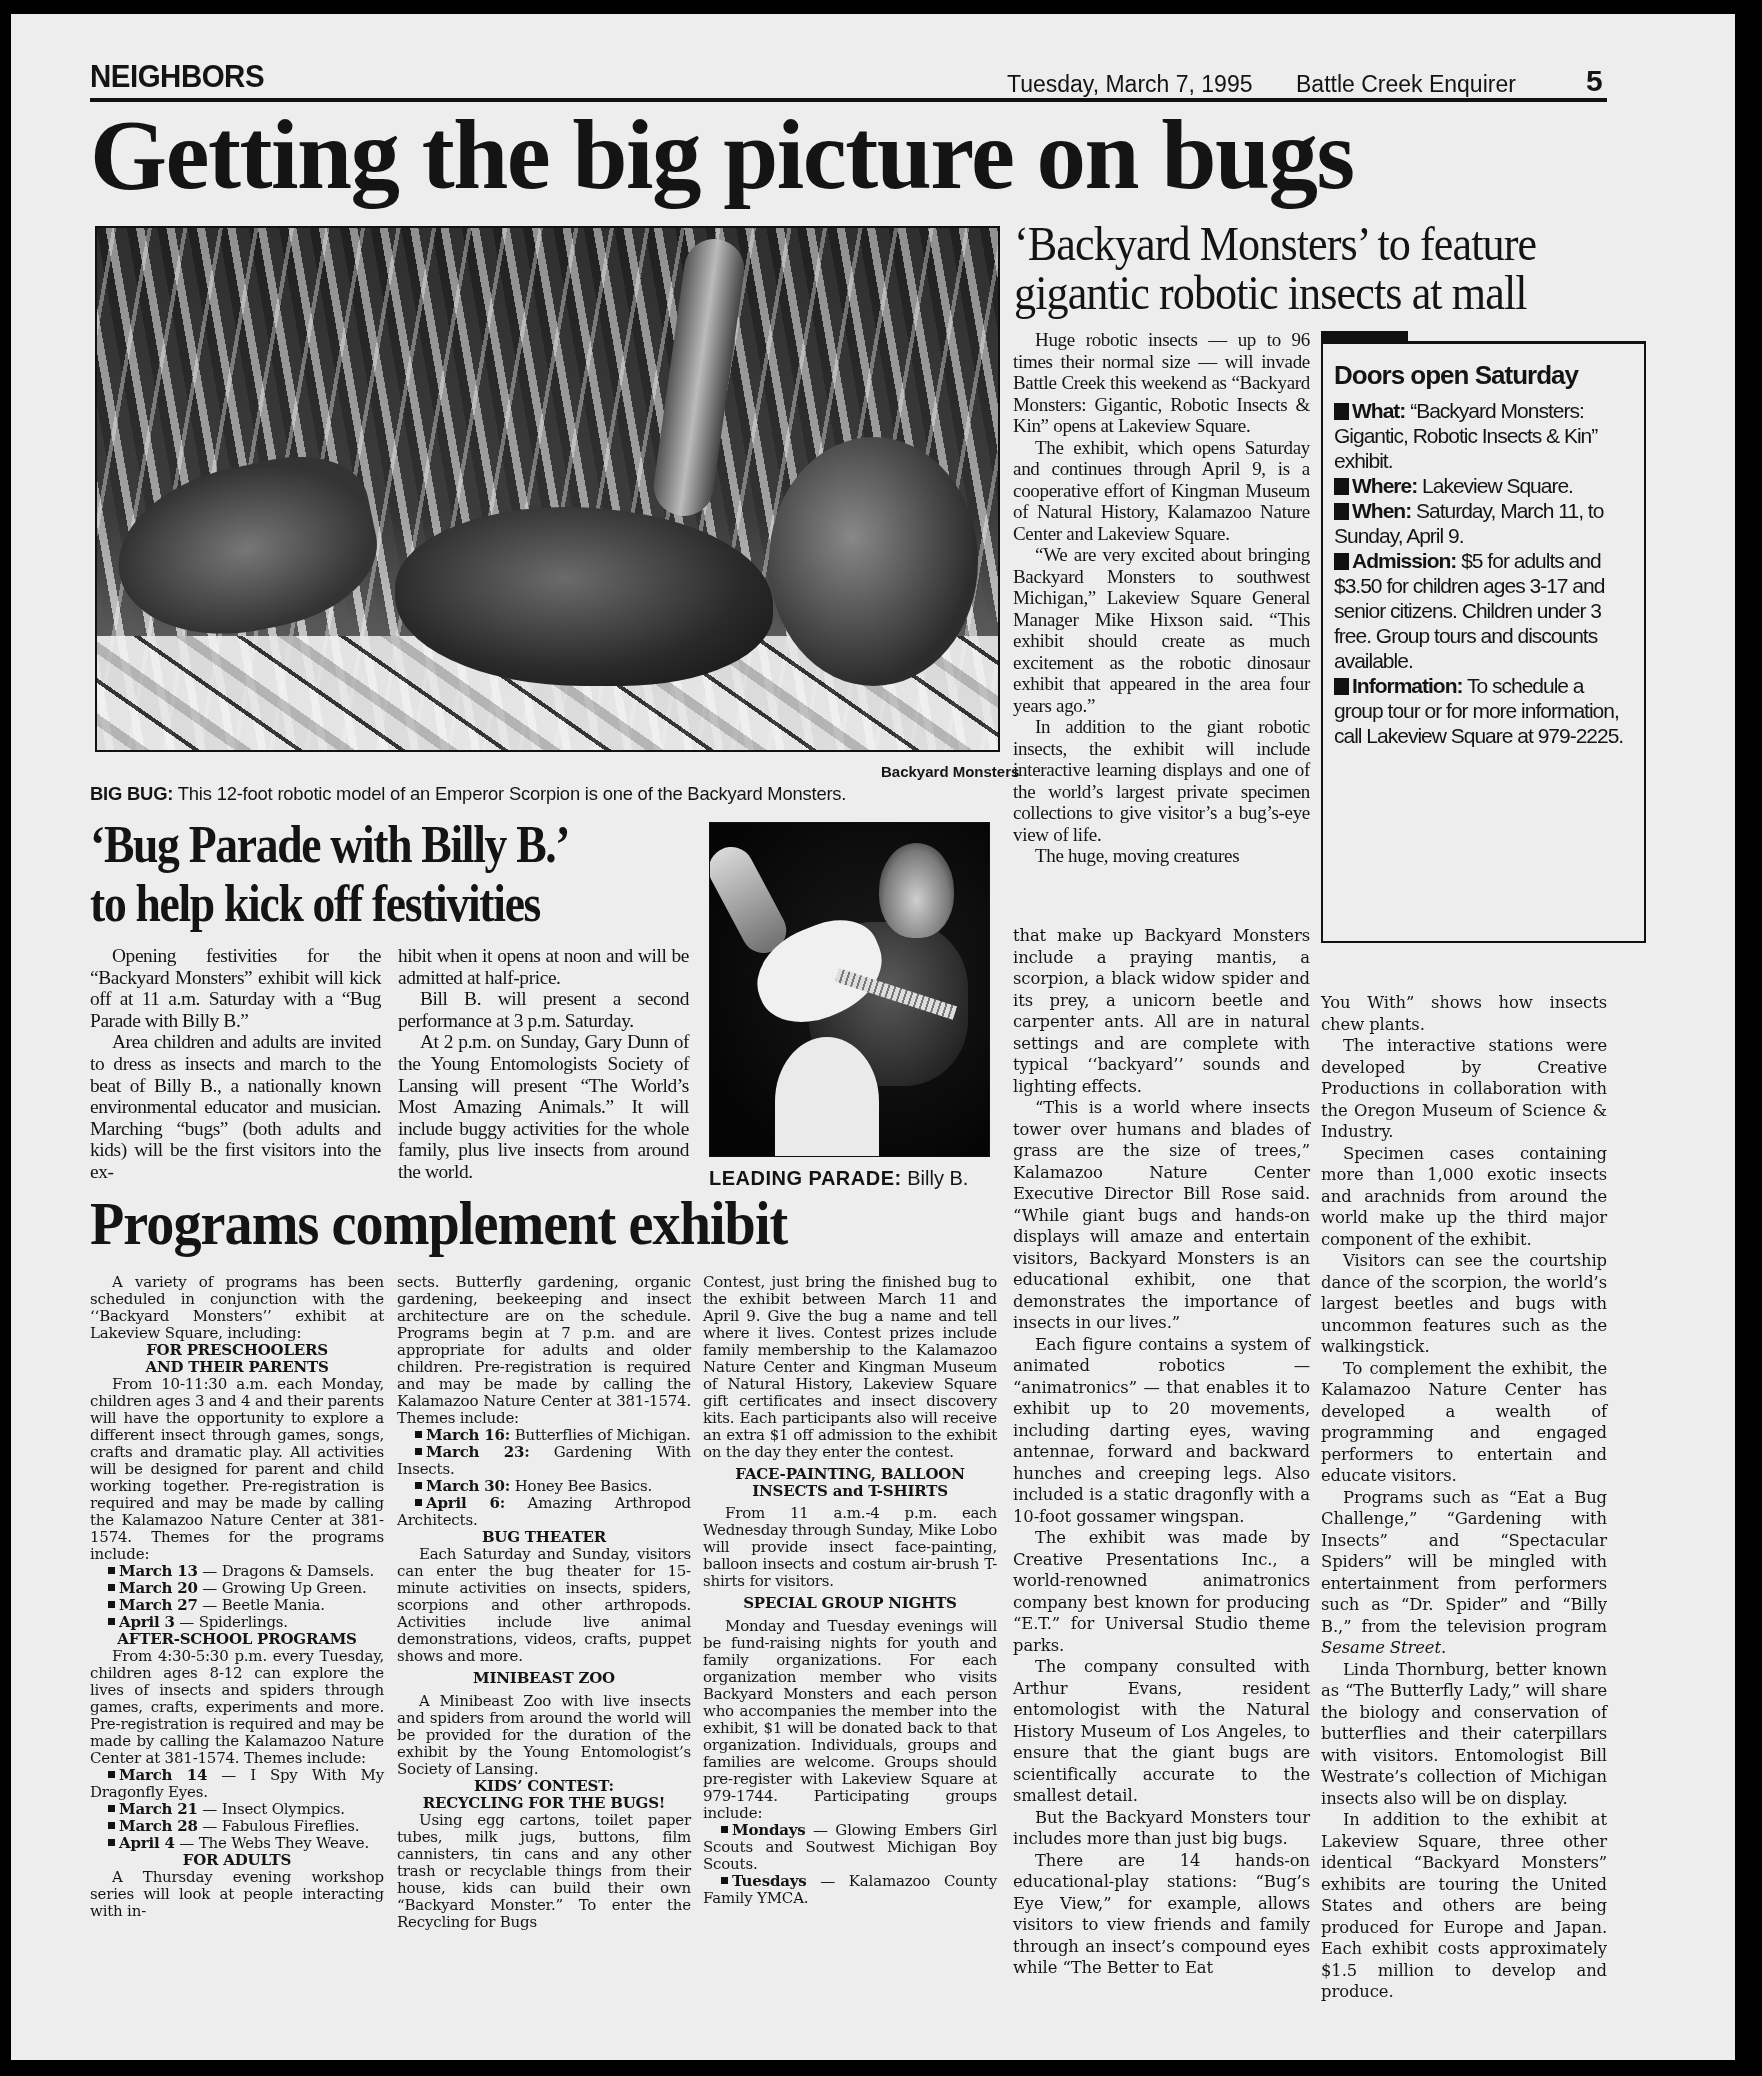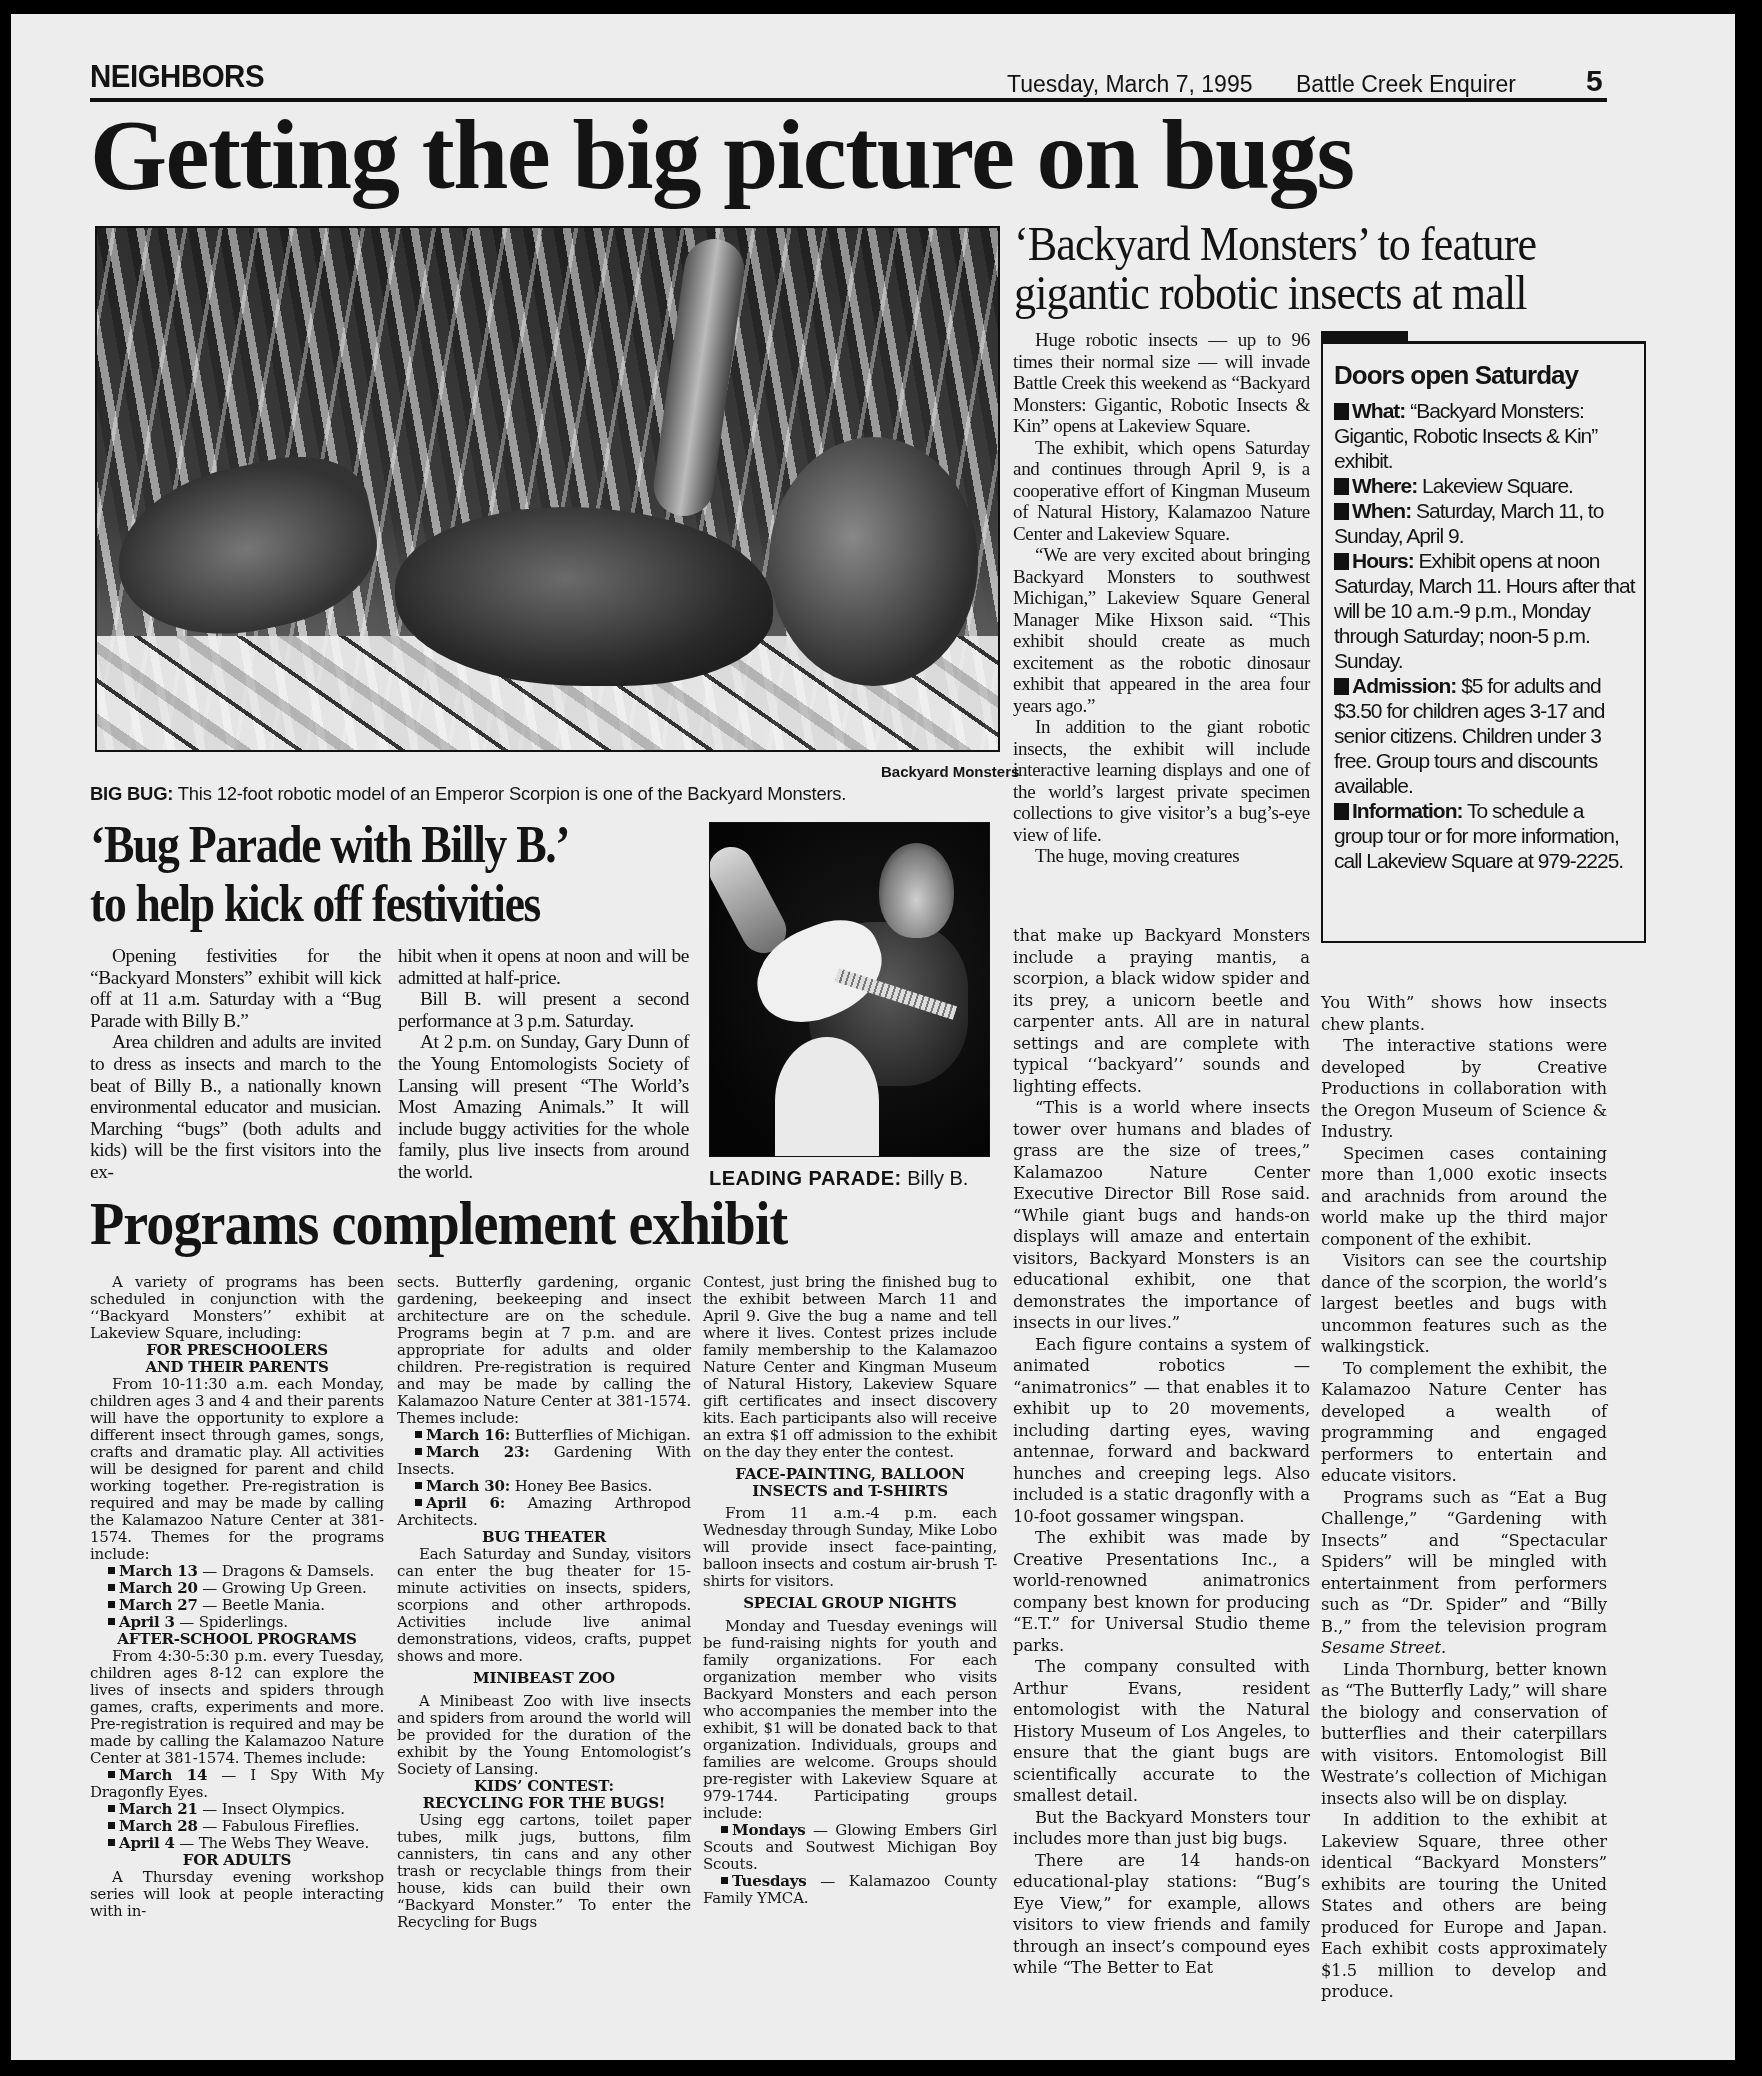--- a/index.html
+++ b/index.html
@@ -138,21 +138,20 @@
   <p>But the Backyard Monsters tour includes more than just big bugs.</p>
   <p>There are 14 hands-on educational-play stations: “Bug’s Eye View,” for example, allows visitors to view friends and family through an insect’s compound eyes while “The Better to Eat</p>
 </div>
 
 <div class="abs sidebar-tab"></div>
 <div class="abs sidebar">
   <div class="sidebar-title">Doors open Saturday</div>
   <p class="sidebar-item"><span class="bullet"></span><b>What:</b><span> “Backyard Monsters: Gigantic, Robotic Insects &amp; Kin” exhibit.</span></p>
   <p class="sidebar-item"><span class="bullet"></span><b>Where:</b><span> Lakeview Square.</span></p>
   <p class="sidebar-item"><span class="bullet"></span><b>When:</b><span> Saturday, March 11, to Sunday, April 9.</span></p>
-  <p class="sidebar-item"><span class="bullet"></span><b>Hours:</b><span> Exhibit opens at noon Saturday, March 11. Hours after that will be 10 a.m.-9 p.m., Monday through Saturday; noon-5 p.m. Sunday.</span></p>
   <p class="sidebar-item"><span class="bullet"></span><b>Admission:</b><span> $5 for adults and $3.50 for children ages 3-17 and senior citizens. Children under 3 free. Group tours and discounts available.</span></p>
   <p class="sidebar-item"><span class="bullet"></span><b>Information:</b><span> To schedule a group tour or for more information, call Lakeview Square at 979-2225.</span></p>
 </div>
 
 <div class="col col-r2">
   <p class="noindent">You With” shows how insects chew plants.</p>
   <p>The interactive stations were developed by Creative Productions in collaboration with the Oregon Museum of Science &amp; Industry.</p>
   <p>Specimen cases containing more than 1,000 exotic insects and arachnids from around the world make up the third major component of the exhibit.</p>
   <p>Visitors can see the courtship dance of the scorpion, the world’s largest beetles and bugs with uncommon features such as the walkingstick.</p>
   <p>To complement the exhibit, the Kalamazoo Nature Center has developed a wealth of programming and engaged performers to entertain and educate visitors.</p>

